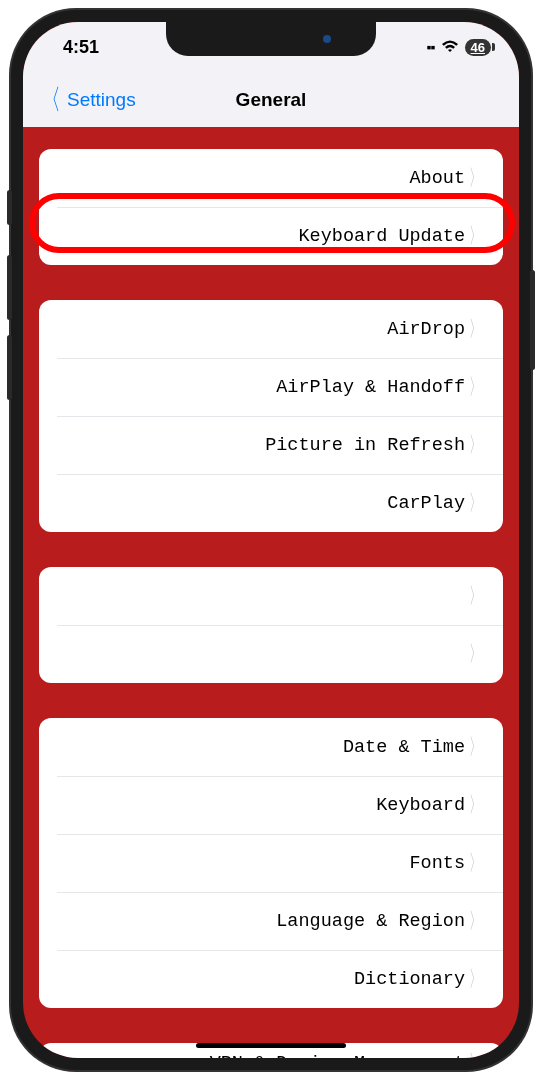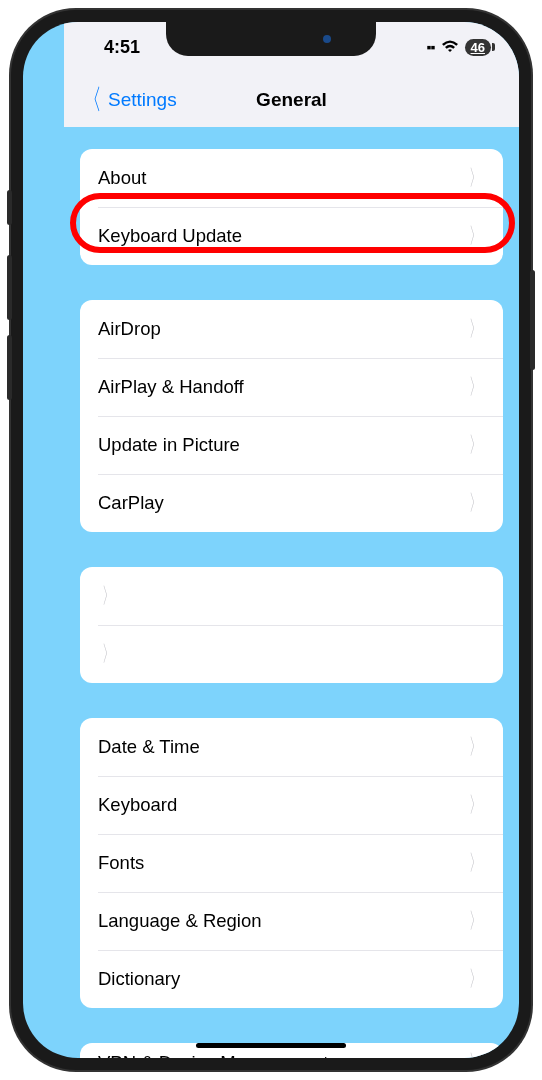--- a/index.html
+++ b/index.html
@@ -26,25 +26,24 @@
       background: #2a2a2a;
       border-radius: 3px;
     }
     .side-left-1 { left: -4px; top: 180px; width: 5px; height: 35px; }
     .side-left-2 { left: -4px; top: 245px; width: 5px; height: 65px; }
     .side-left-3 { left: -4px; top: 325px; width: 5px; height: 65px; }
     .side-right { right: -4px; top: 260px; width: 5px; height: 100px; }
     .screen {
       width: 100%;
       height: 100%;
-      background: #7dd3fc;
+      background: #b91c1c;
       border-radius: 55px;
       overflow: hidden;
       position: relative;
-      padding-left: 41px;
     }
     .notch {
       position: absolute;
       top: 0;
       left: 50%;
       transform: translateX(-50%);
       width: 210px;
       height: 34px;
       background: #1a1a1a;
       border-radius: 0 0 22px 22px;
@@ -131,26 +130,27 @@
     .group {
       background: #fff;
       border-radius: 12px;
       margin-top: 35px;
       position: relative;
     }
     .group:first-child { margin-top: 22px; }
     .row {
       display: flex;
       align-items: center;
-      justify-content: space-between;
+      justify-content: flex-end;
       padding: 14px 16px 14px 18px;
       font-size: 18.5px;
       color: #000;
       cursor: pointer;
       position: relative;
+      font-family: Liberation Mono, monospace;
     }
     .row + .row::before {
       content: "";
       position: absolute;
       top: 0;
       left: 18px;
       right: 0;
       height: 1px;
       background: #e5e5ea;
     }
@@ -241,21 +241,21 @@
         <div class="group">
           <div class="row">
             <span>AirDrop</span>
             <span class="chevron">〉</span>
           </div>
           <div class="row">
             <span>AirPlay &amp; Handoff</span>
             <span class="chevron">〉</span>
           </div>
           <div class="row">
-            <span>Update in Picture</span>
+            <span>Picture in Refresh</span>
             <span class="chevron">〉</span>
           </div>
           <div class="row">
             <span>CarPlay</span>
             <span class="chevron">〉</span>
           </div>
         </div>
 
         <div class="group">
           <div class="row">

